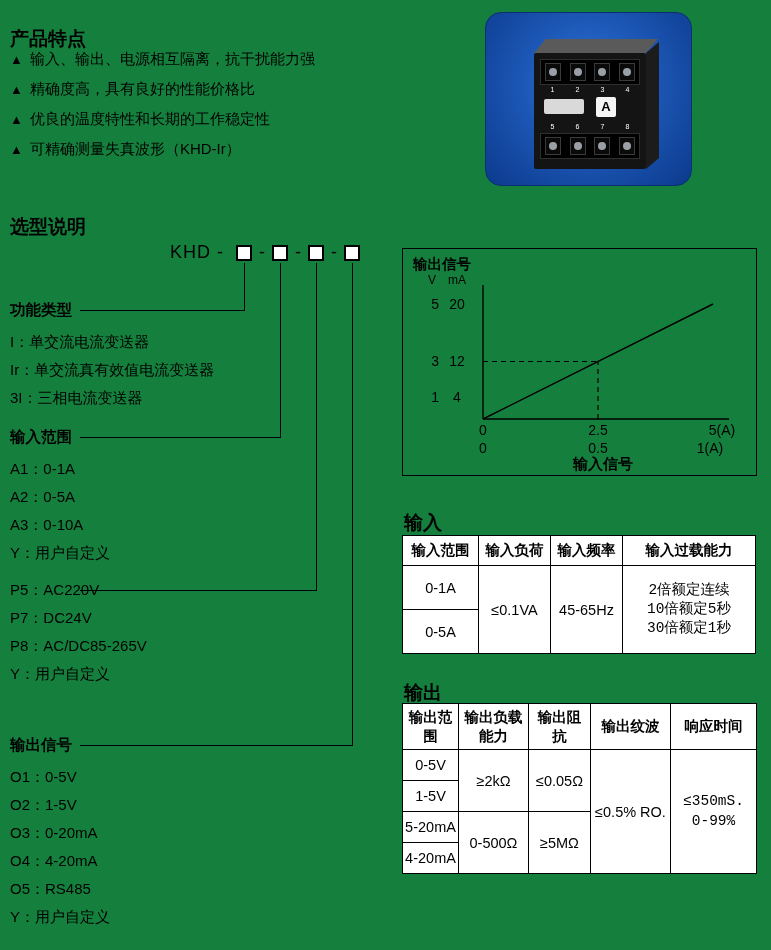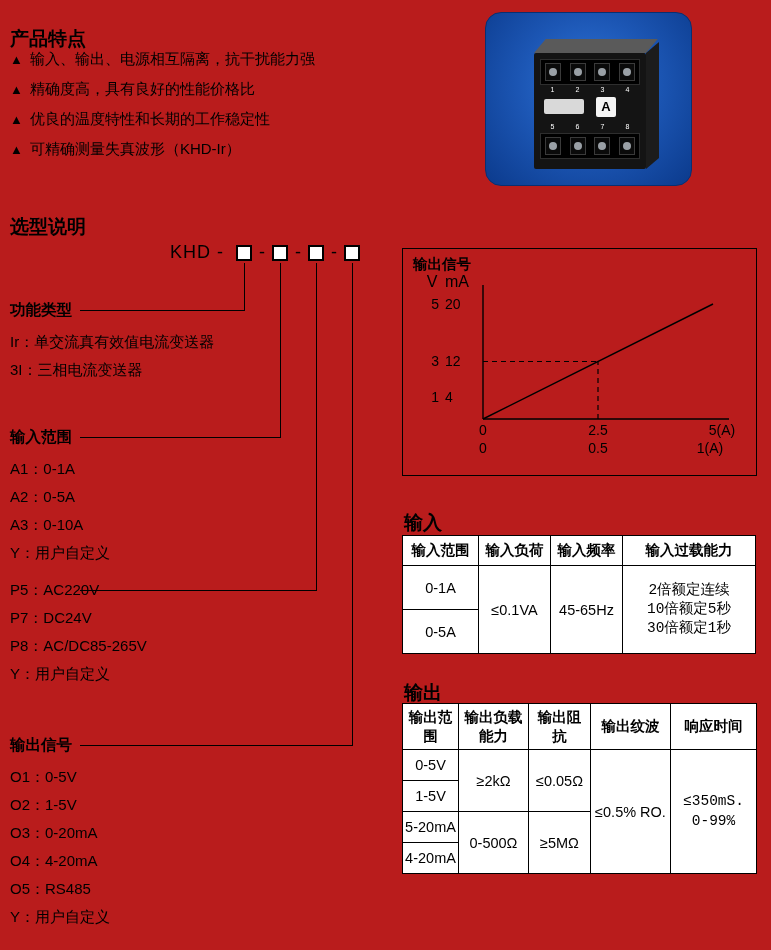--- a/index.html
+++ b/index.html
@@ -1,16 +1,16 @@
 <!DOCTYPE html>
 <html><head>
 <meta charset="utf-8">
 <style>
   html,body{margin:0;padding:0;background:#fff;}
-  .page{position:relative;width:771px;height:950px;background:#b91c1c;
+  .page{position:relative;width:771px;height:950px;background:#15803d;
         font-family:"Liberation Sans","DejaVu Sans",sans-serif;color:#000;overflow:hidden;}
   .h-main{position:absolute;font-size:19px;font-weight:bold;white-space:nowrap;}
   .feature-item{position:absolute;left:10px;font-size:15px;white-space:nowrap;text-align:center;}
   .feature-item .bullet{display:inline-block;margin-right:7px;font-size:13px;}
   
   .model-prefix{position:absolute;font-size:18px;letter-spacing:1px;white-space:nowrap;}
   .model-box{position:absolute;width:16px;height:16px;border:2px solid #000;box-sizing:border-box;background:#fff;}
   .model-dash{position:absolute;width:20px;text-align:center;font-size:18px;}
   .connector{position:absolute;border-right:1.5px solid #000;border-bottom:1.5px solid #000;pointer-events:none;}
   .group{position:absolute;left:10px;}
@@ -31,26 +31,26 @@
          display:flex;align-items:center;justify-content:center;}
   .screw i{display:block;width:8px;height:8px;border-radius:50%;background:#9aa0a6;}
   .term-nums{position:absolute;left:6px;width:100px;display:flex;justify-content:space-around;
              color:#fff;font-size:7px;line-height:8px;}
   .chip{position:absolute;left:10px;top:46px;width:40px;height:15px;background:#d9d9d9;border-radius:2px;}
   .badge{position:absolute;left:62px;top:44px;width:20px;height:20px;background:#f4f4f4;color:#000;
          font-size:13px;font-weight:bold;text-align:center;line-height:20px;border-radius:2px;}
   
   .chart-box{position:absolute;left:402px;top:248px;width:353px;height:226px;border:1.5px solid #000;box-sizing:content-box;}
   .c-ylabel{position:absolute;left:10px;top:6px;font-size:14.5px;font-weight:bold;}
-  .c-units{position:absolute;left:22px;top:24px;font-size:16px;}
+  .c-units{position:absolute;left:22px;top:24px;font-size:12px;}
   .c-units .u1{display:inline-block;width:14px;text-align:center;}
   .c-units .u2{display:inline-block;width:24px;text-align:center;margin-left:6px;}
   .c-ytick{position:absolute;left:22px;font-size:14px;}
   .c-ytick .v{display:inline-block;width:14px;text-align:right;}
-  .c-ytick .m{display:inline-block;width:24px;text-align:left;margin-left:6px;}
+  .c-ytick .m{display:inline-block;width:24px;text-align:center;margin-left:6px;}
   .c-xtick{position:absolute;font-size:14px;text-align:center;}
   .c-xlabel{position:absolute;left:80px;top:206px;width:240px;text-align:center;font-size:15px;font-weight:bold;}
   .c-svg{position:absolute;left:0;top:0;}
   
   .tbl{position:absolute;border-collapse:collapse;table-layout:fixed;background:#fff;}
   .tbl th,.tbl td{border:1.5px solid #000;text-align:center;vertical-align:middle;
                   padding:1px 2px;font-size:14.5px;word-break:break-all;}
   .tbl th{font-weight:bold;}
   .tbl td.nw{white-space:nowrap;word-break:keep-all;}
   .cell-lines div{line-height:1.32;white-space:nowrap;font-family:Liberation Mono, monospace;}
@@ -134,20 +134,21 @@
   <span class="model-dash" style="left:324px;top:242px">-</span>
   <span class="model-box" style="left:344px;top:245px"></span>
 
   <div class="connector" style="left:80px;top:263px;width:164px;height:47px"></div>
   <div class="connector" style="left:80px;top:263px;width:200px;height:174px"></div>
   <div class="connector" style="left:80px;top:263px;width:236px;height:327px"></div>
   <div class="connector" style="left:80px;top:263px;width:272px;height:482px"></div>
 
   <div class="group" style="top:300px">
     <div class="group-label">功能类型</div>
+    <div class="group-option">I：单交流电流变送器</div>
     <div class="group-option">Ir：单交流真有效值电流变送器</div>
     <div class="group-option">3I：三相电流变送器</div>
   </div>
 
   <div class="group" style="top:427px">
     <div class="group-label">输入范围</div>
     <div class="group-option">A1：0-1A</div>
     <div class="group-option">A2：0-5A</div>
     <div class="group-option">A3：0-10A</div>
     <div class="group-option">Y：用户自定义</div>
@@ -191,20 +192,21 @@
     </div>
     <div class="c-ytick" style="top:140px">
       <span class="v">1</span><span class="m">4</span>
     </div>
     <span class="c-xtick" style="left:74px;top:173px;width:12px">0</span>
     <span class="c-xtick" style="left:181px;top:173px;width:28px">2.5</span>
     <span class="c-xtick" style="left:300px;top:173px;width:38px">5(A)</span>
     <span class="c-xtick" style="left:74px;top:191px;width:12px">0</span>
     <span class="c-xtick" style="left:181px;top:191px;width:28px">0.5</span>
     <span class="c-xtick" style="left:288px;top:191px;width:38px">1(A)</span>
+    <div class="c-xlabel">输入信号</div>
   </div>
 
   <h2 class="h-main" style="left:404px;top:494px">输入</h2>
 
   <table class="tbl" style="left:402px;top:535px;width:353px">
     <colgroup>
         <col style="width:76px">
         <col style="width:72px">
         <col style="width:72px">
         <col style="width:133px">

